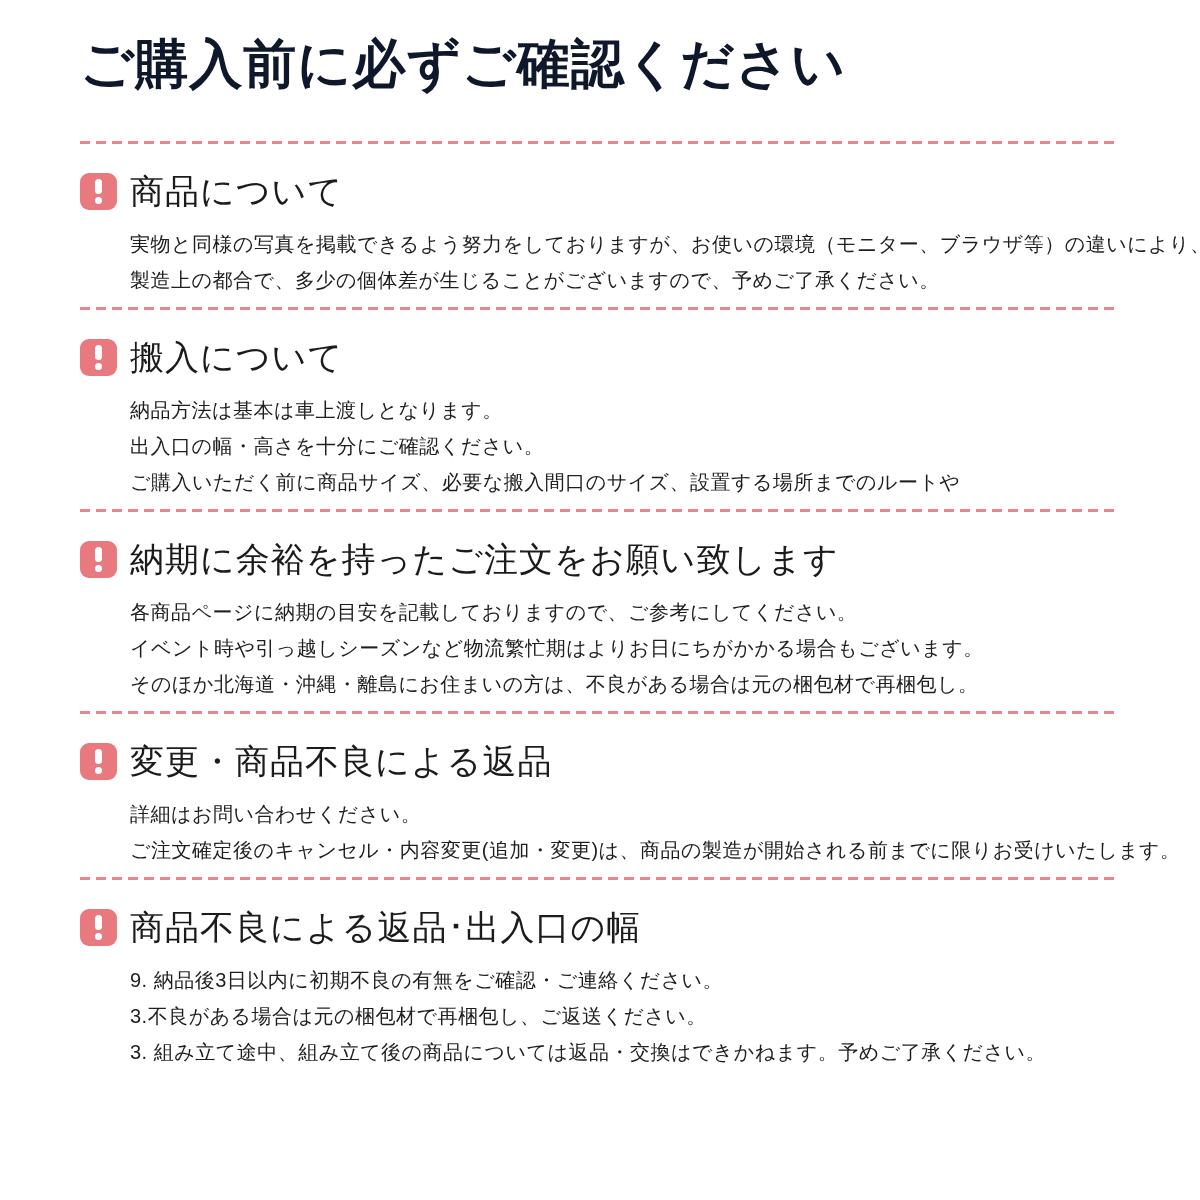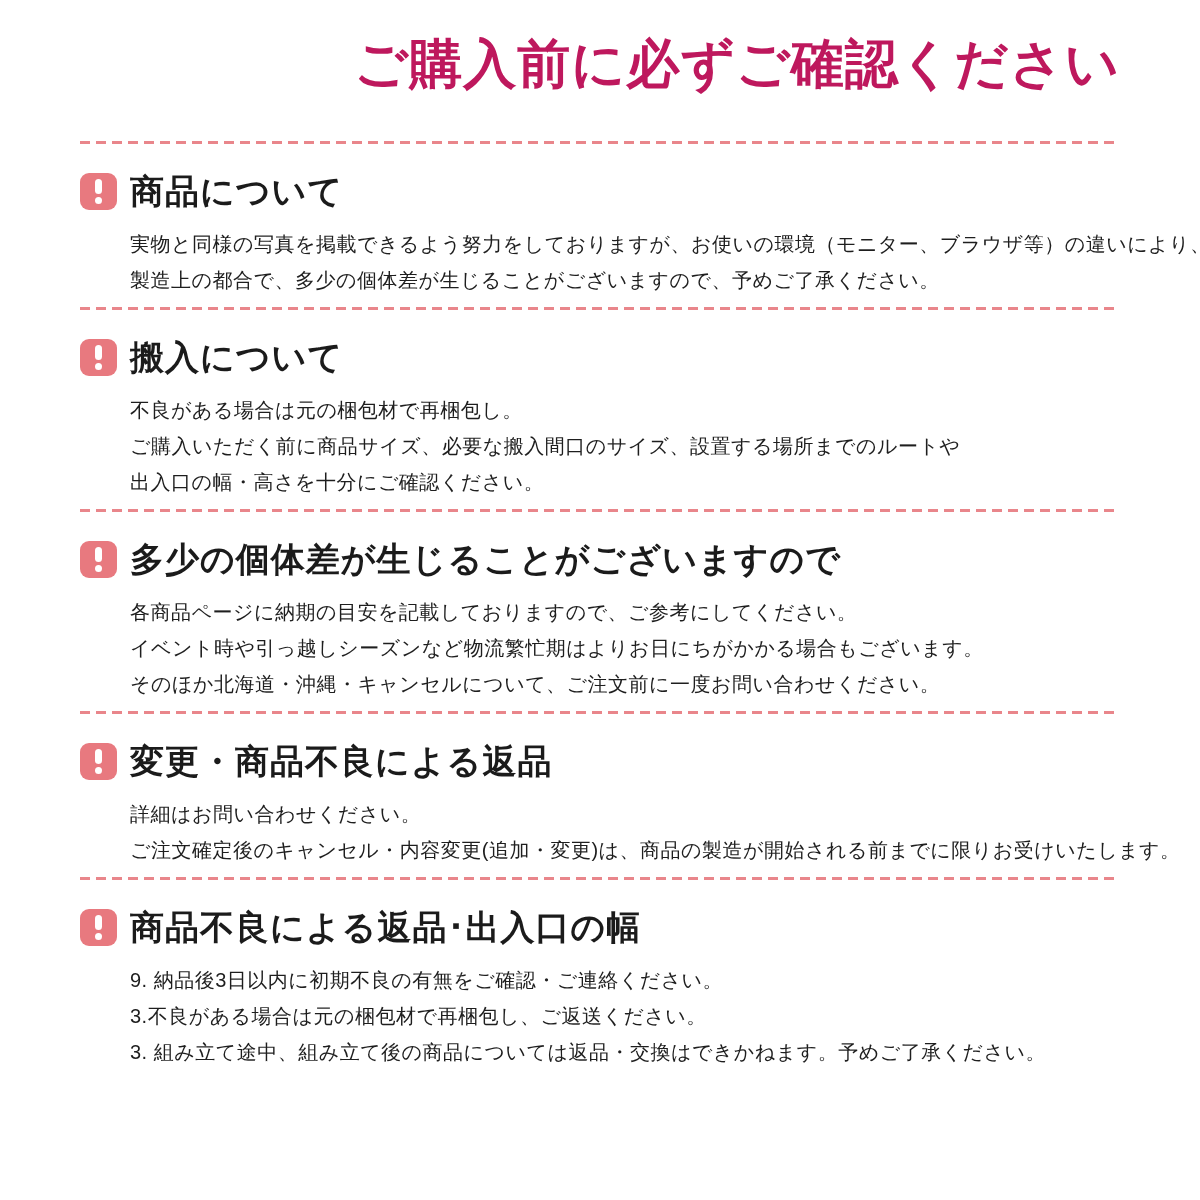--- a/index.html
+++ b/index.html
@@ -7,22 +7,22 @@
     width: 1200px; height: 1200px;
     background: #ffffff;
     color: #1e1e1e;
     font-family: "Liberation Sans", sans-serif;
     overflow: hidden;
   }
   .page { padding: 34px 80px 0 80px; }
 
   .title {
     margin: 0 0 46px 0;
-    text-align: right;
-    color: #be185d;
+    text-align: left;
+    color: #0f172a;
     font-size: 53px;
     font-weight: 900;
     letter-spacing: 1px;
     line-height: 1.15;
   }
 
   .divider {
     height: 3px;
     background: repeating-linear-gradient(90deg,
       #e9868b 0, #e9868b 10px,
@@ -59,21 +59,21 @@
     position: absolute;
     left: 15px; bottom: 6px;
     width: 7px; height: 7px;
     border-radius: 50%;
     background: #ffffff;
   }
 
   .heading {
     margin: 0;
     font-size: 34px;
-    font-weight: 700;
+    font-weight: 400;
     letter-spacing: 1px;
     color: #1b1b1b;
     white-space: nowrap;
   }
 
   .body { padding-left: 50px; }
   .line {
     font-size: 20px;
     line-height: 36px;
     letter-spacing: 0.5px;
@@ -102,37 +102,37 @@
   </section>
 
   <div class="divider"></div>
 
   <section class="section">
     <div class="section-head">
       <span class="excl-icon"></span>
       <h2 class="heading">搬入について</h2>
     </div>
     <div class="body">
-      <div class="line">不良がある場合は元の梱包材で再梱包し。</div>
+      <div class="line">納品方法は基本は車上渡しとなります。</div>
+      <div class="line">出入口の幅・高さを十分にご確認ください。</div>
       <div class="line">ご購入いただく前に商品サイズ、必要な搬入間口のサイズ、設置する場所までのルートや</div>
-      <div class="line">出入口の幅・高さを十分にご確認ください。</div>
     </div>
   </section>
 
   <div class="divider"></div>
 
   <section class="section">
     <div class="section-head">
       <span class="excl-icon"></span>
-      <h2 class="heading">多少の個体差が生じることがございますので</h2>
+      <h2 class="heading">納期に余裕を持ったご注文をお願い致します</h2>
     </div>
     <div class="body">
       <div class="line">各商品ページに納期の目安を記載しておりますので、ご参考にしてください。</div>
       <div class="line">イベント時や引っ越しシーズンなど物流繁忙期はよりお日にちがかかる場合もございます。</div>
-      <div class="line">そのほか北海道・沖縄・キャンセルについて、ご注文前に一度お問い合わせください。</div>
+      <div class="line">そのほか北海道・沖縄・離島にお住まいの方は、不良がある場合は元の梱包材で再梱包し。</div>
     </div>
   </section>
 
   <div class="divider"></div>
 
   <section class="section">
     <div class="section-head">
       <span class="excl-icon"></span>
       <h2 class="heading">変更・商品不良による返品</h2>
     </div>

